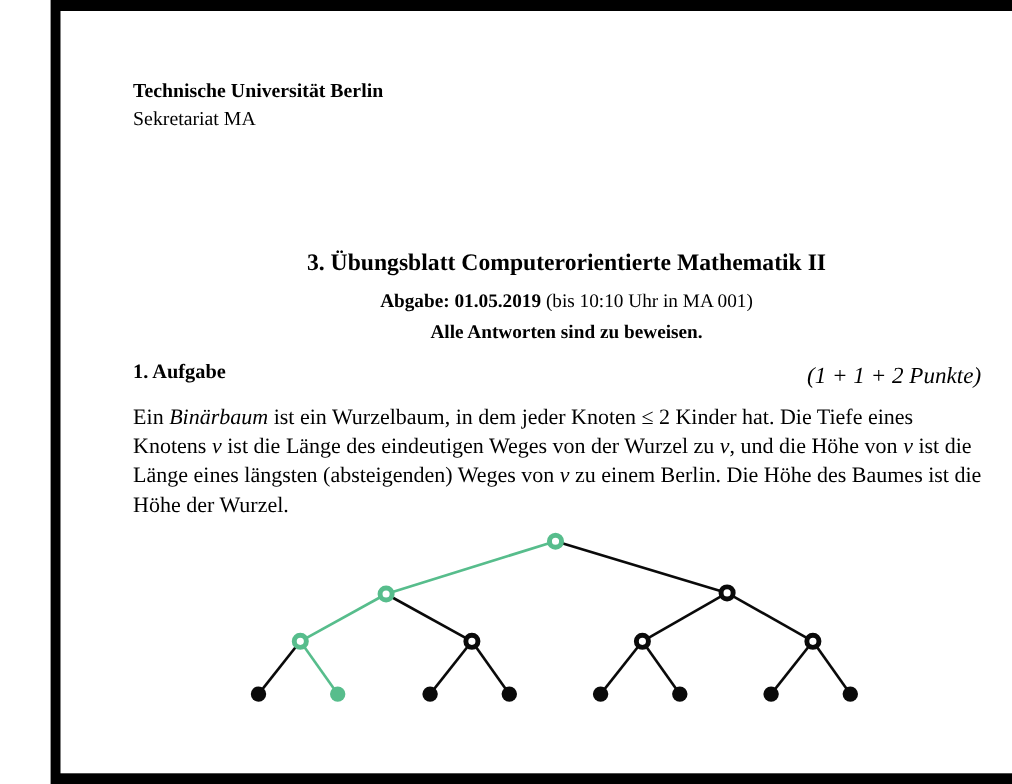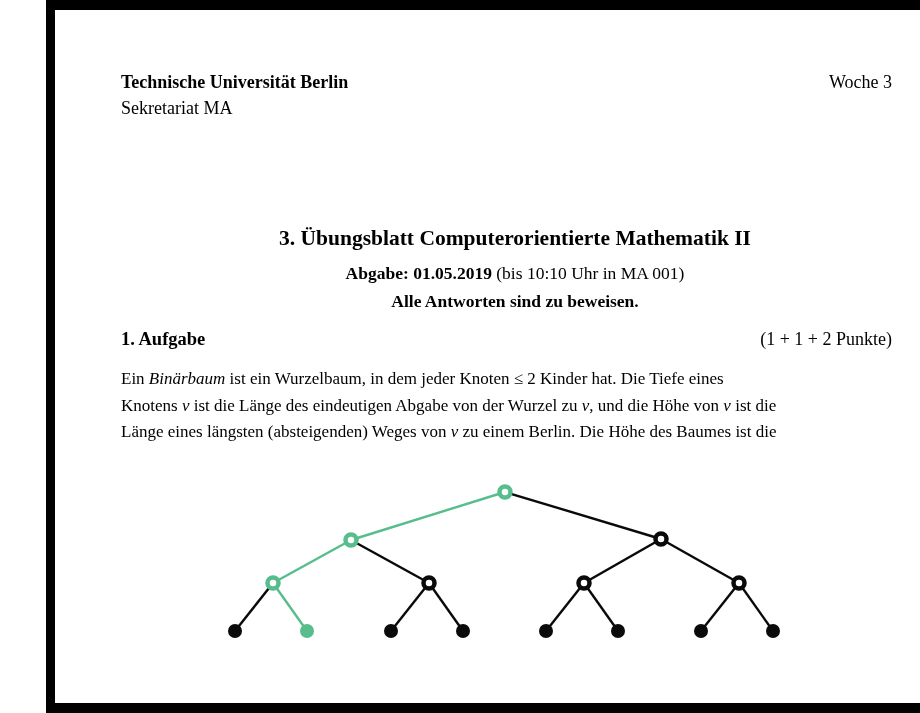--- a/index.html
+++ b/index.html
@@ -46,26 +46,26 @@
   .title-note  { top: 281px; font-size: 17.5px; font-weight: bold; }
   
   .task-row {
     position: absolute;
     left: 66px; right: 65px; top: 319px;
     display: flex;
     justify-content: space-between;
     align-items: flex-start;
   }
   .task-label  { font-size: 18.5px; font-weight: bold; }
-  .task-points { font-size: 18px; }
+  .task-points { font-size: 21px; font-style: italic; }
   
   .para {
     position: absolute;
     left: 66px; top: 356px; width: 800px;
-    font-size: 17px;
+    font-size: 20px;
   }
   .para .pline { line-height: 26.5px; white-space: nowrap; }
   .para .it { font-style: italic; }
   
   .tree-svg {
     position: absolute;
     left: 150px; top: 470px;
     width: 620px; height: 190px;
   }
 </style>
@@ -74,37 +74,37 @@
 
 <div class="frame">
   <div class="sheet">
 
     <div class="header">
       <div class="header-left">
         <div class="hline bold">Technische Universität Berlin</div>
         <div class="hline">Sekretariat MA</div>
       </div>
       <div class="header-right">
-        <div class="hline">Woche 3</div>
       </div>
     </div>
 
     <div class="title-line title-main">3. Übungsblatt Computerorientierte Mathematik II</div>
     <div class="title-line title-sub"><span class="bold">Abgabe: 01.05.2019</span><span> (bis 10:10 Uhr in MA 001)</span></div>
     <div class="title-line title-note">Alle Antworten sind zu beweisen.</div>
 
     <div class="task-row">
       <div class="task-label">1. Aufgabe</div>
       <div class="task-points">(1 + 1 + 2 Punkte)</div>
     </div>
 
     <div class="para">
       <div class="pline"><span>Ein </span><span class="it">Binärbaum</span><span> ist ein Wurzelbaum, in dem jeder Knoten ≤ 2 Kinder hat. Die Tiefe eines</span></div>
-      <div class="pline"><span>Knotens </span><span class="it">v</span><span> ist die Länge des eindeutigen Abgabe von der Wurzel zu </span><span class="it">v</span><span>, und die Höhe von </span><span class="it">v</span><span> ist die</span></div>
+      <div class="pline"><span>Knotens </span><span class="it">v</span><span> ist die Länge des eindeutigen Weges von der Wurzel zu </span><span class="it">v</span><span>, und die Höhe von </span><span class="it">v</span><span> ist die</span></div>
       <div class="pline"><span>Länge eines längsten (absteigenden) Weges von </span><span class="it">v</span><span> zu einem Berlin. Die Höhe des Baumes ist die</span></div>
+      <div class="pline"><span>Höhe der Wurzel.</span></div>
     </div>
   </div>
 
   <svg class="tree-svg" viewBox="150 470 620 190" xmlns="http://www.w3.org/2000/svg">
       <line x1="459" y1="492" x2="305" y2="540" stroke="#57bd8c" stroke-width="2.4"></line>
       <line x1="459" y1="492" x2="615" y2="539" stroke="#0a0a0a" stroke-width="2.4"></line>
       <line x1="305" y1="540" x2="227" y2="583" stroke="#57bd8c" stroke-width="2.4"></line>
       <line x1="305" y1="540" x2="383" y2="583" stroke="#0a0a0a" stroke-width="2.4"></line>
       <line x1="615" y1="539" x2="538" y2="583" stroke="#0a0a0a" stroke-width="2.4"></line>
       <line x1="615" y1="539" x2="693" y2="583" stroke="#0a0a0a" stroke-width="2.4"></line>

